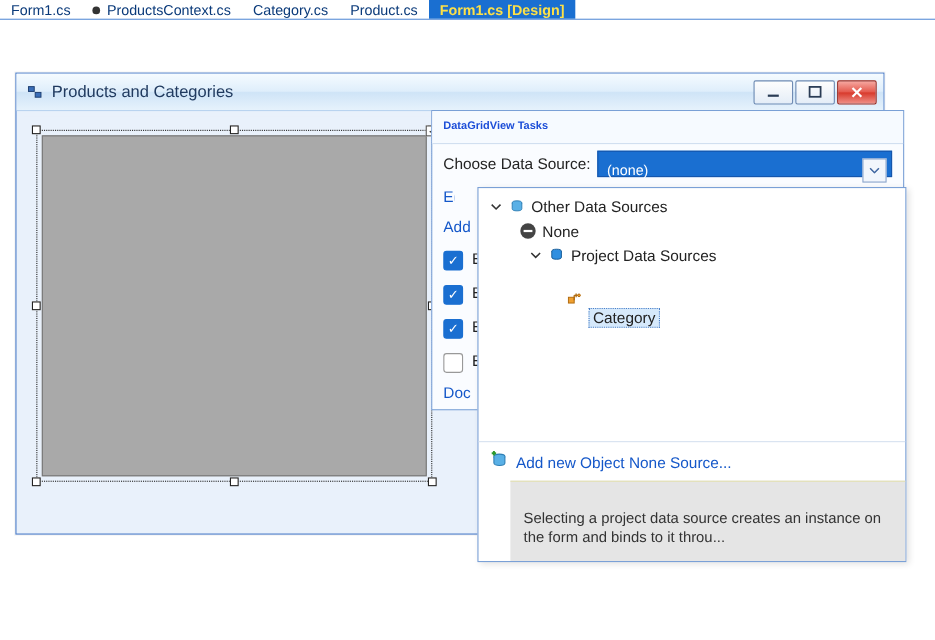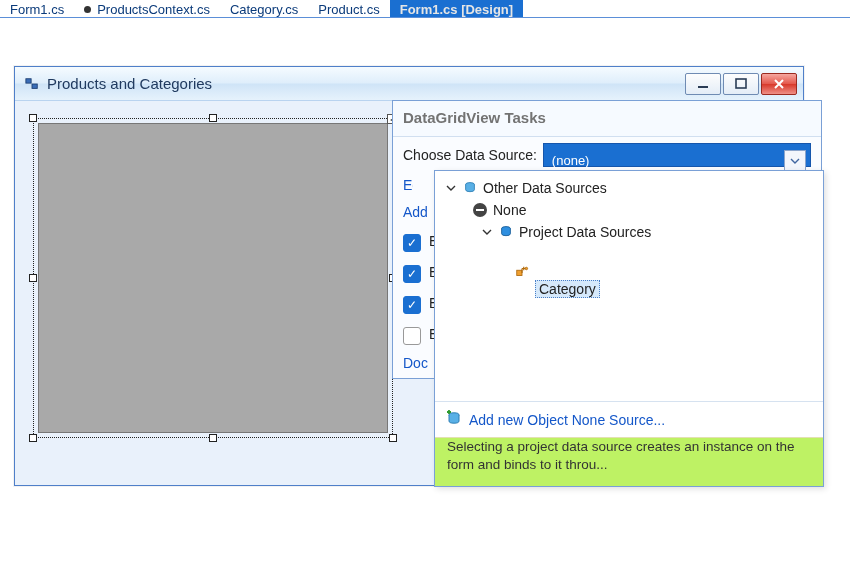--- a/index.html
+++ b/index.html
@@ -25,21 +25,21 @@
       padding: 2px 10px 0 10px;
       color: #0a3a7a;
       display: flex;
       align-items: center;
       gap: 6px;
       cursor: pointer;
       font-size: 13px;
     }
     .tab.active {
       background: #1a6fd1;
-      color: #e5e5e5;
+      color: #fde047;
       font-weight: 600;
     }
     .tab .dot {
       width: 7px; height: 7px; border-radius: 50%;
       background: #333;
       display: inline-block;
     }
 
     
     .design-area {
@@ -138,24 +138,24 @@
       left: 392px;
       top: 100px;
       width: 430px;
       border: 1px solid #7aa0d6;
       background: #fafcff;
       z-index: 20;
     }
     .tasks-header {
       padding: 8px 10px 10px 10px;
       font-weight: 700;
-      color: #737373;
+      color: #1d4ed8;
       border-bottom: 1px solid #d1dff0;
       background: #f6faff;
-      font-size: 15px;
+      font-size: 10px;
     }
     .tasks-row {
       display: flex; align-items: center;
       padding: 6px 10px;
       gap: 6px;
       color: #222;
     }
     .tasks-label { font-size: 14px; color:#222; }
     .ds-select {
       flex: 1;
@@ -245,26 +245,27 @@
 
     .ds-add {
       border-top: 1px solid #d6e2f0;
       padding: 8px 10px;
       display:flex;align-items:center;gap:8px;
       color:#1457c9;
       font-size:14px;
       cursor:pointer;
     }
     .hint {
-      background: #bef264;
+      background: #e5e5e5;
       border-top: 1px solid #e3e0b2;
-      padding: 0 12px 12px 12px;
+      padding: 24px 12px 12px 12px;
       color: #333;
       font-size: 13.5px;
       line-height: 1.35;
+      margin-left: 29px;
     }
 
     
     .trunc { display:inline-block; width:10px; overflow:hidden; white-space:nowrap;}
   </style>
 </head>
 <body>
 
 <div class="tab-strip">
   <div class="tab">

